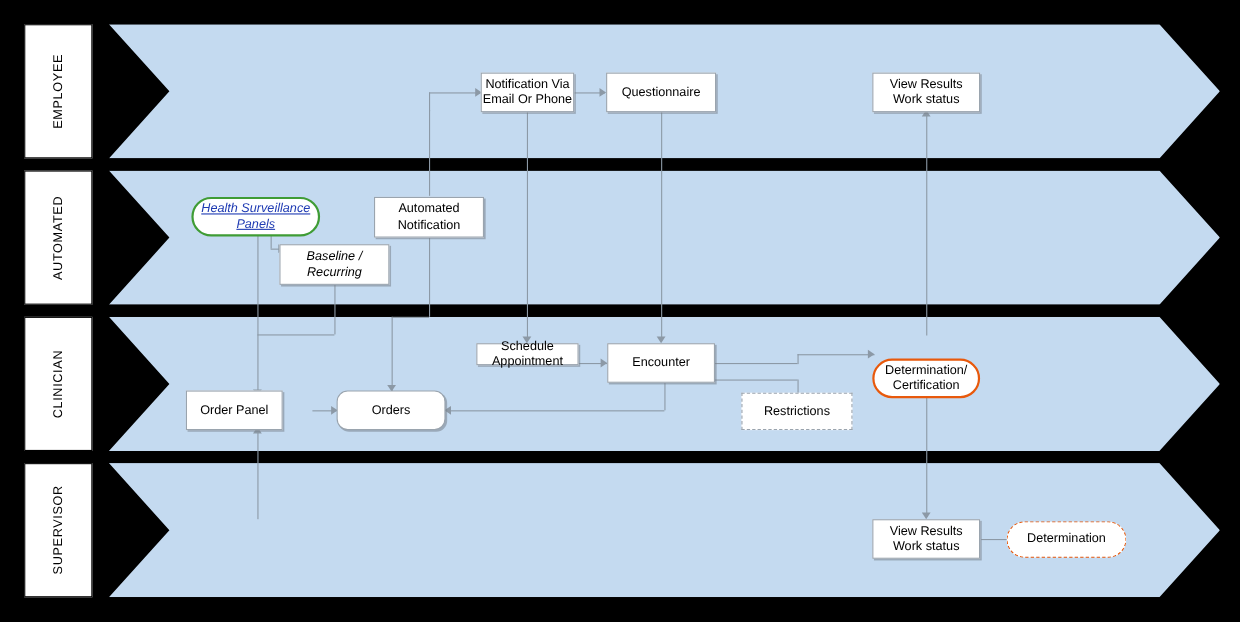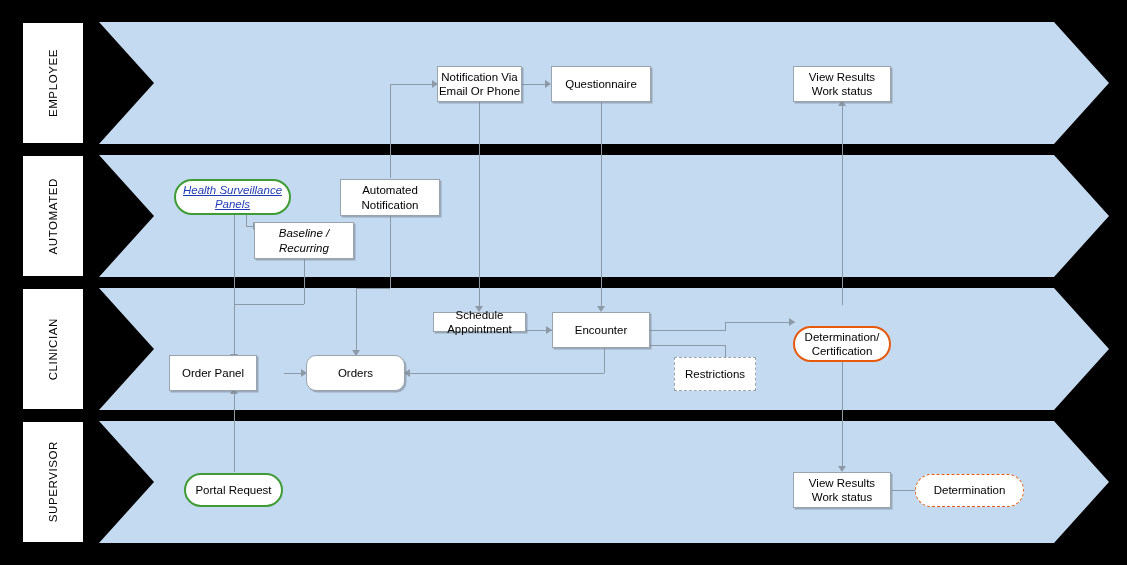--- a/index.html
+++ b/index.html
@@ -281,27 +281,24 @@
   </div>
 
   <div class="node rect" style="left:169px; top:355px; width:88px; height:36px;">
     <div>Order Panel</div>
   </div>
 
   <div class="node rect" style="left:306px; top:355px; width:99px; height:36px;border-radius:10px;">
     <div>Orders</div>
   </div>
 
-  <div class="node dashed" style="left:674px; top:357px; width:82px; height:34px;">
+  <div class="node dashed" style="left:674px; top:357px; width:101px; height:34px;">
     <div>Restrictions</div>
   </div>
 
-  <div class="node pill" style="left:184px; top:473px; width:99px; height:34px;">
-    <div>Portal Request</div>
-  </div>
 
   <div class="node rect" style="left:793px; top:472px; width:98px; height:36px;">
     <div>
       <div>View Results</div>
       <div>Work status</div>
     </div>
   </div>
 
   <div class="node pill-dashed-orange" style="left:915px; top:474px; width:109px; height:33px;">
     <div>Determination</div>

